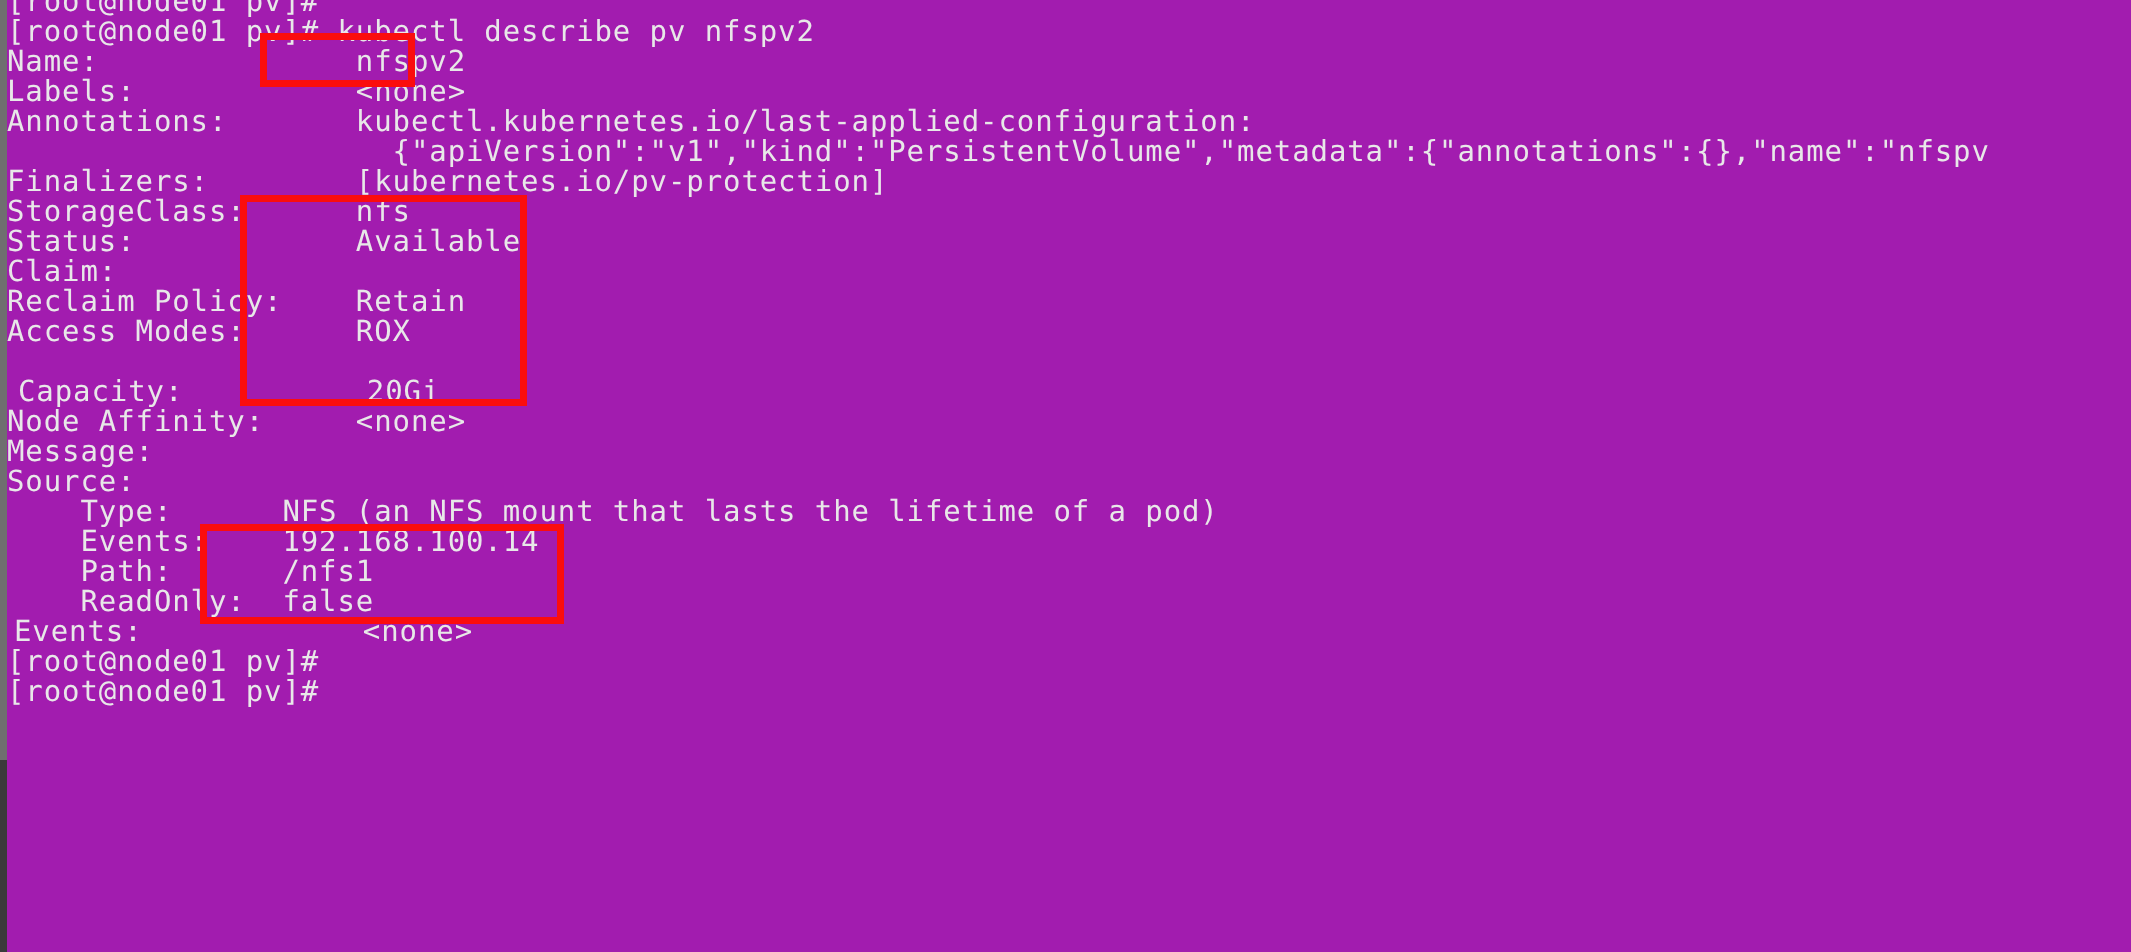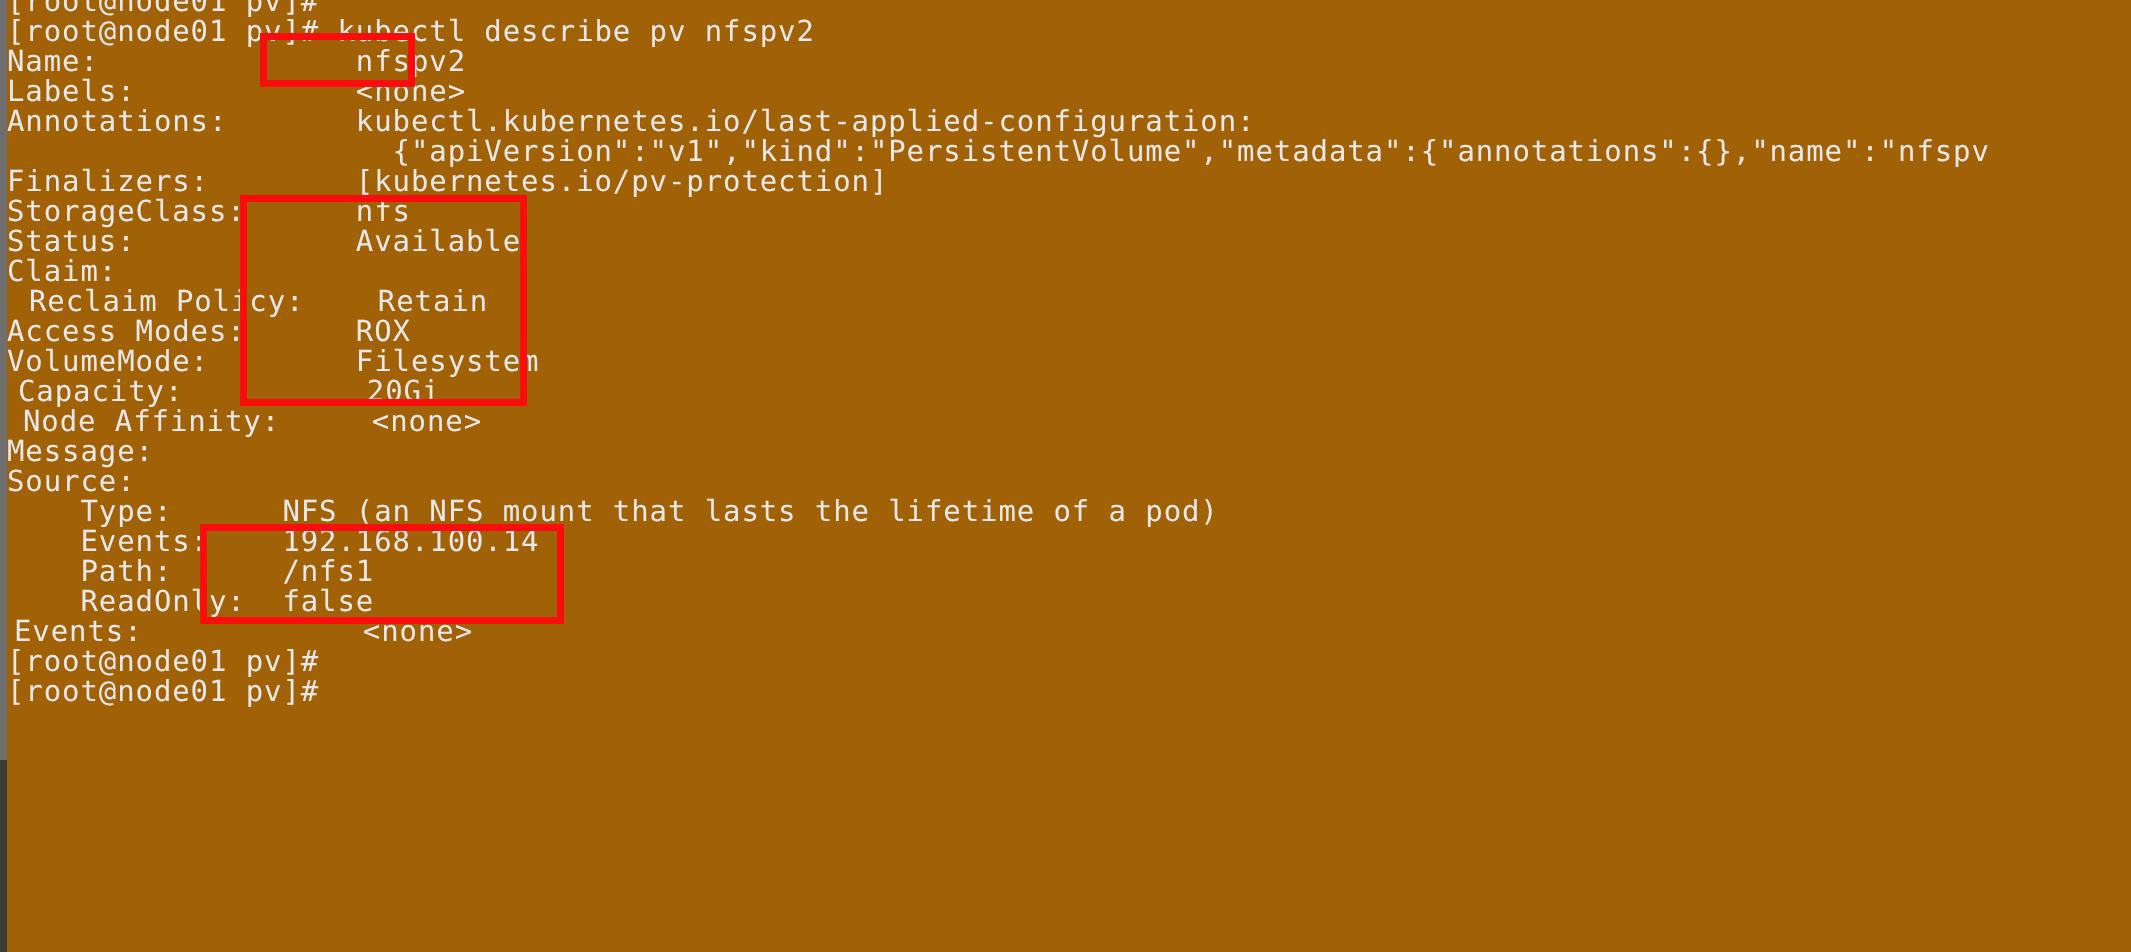--- a/index.html
+++ b/index.html
@@ -39,21 +39,21 @@
     height: 760px;
     background: #6f6f6f;
   }
 
   .screen {
     position: absolute;
     left: 7px;
     top: 0;
     right: 0;
     bottom: 0;
-    background: #a16207;
+    background: #a21caf;
   }
 
   .line {
     position: absolute;
     left: 0;
     white-space: pre;
     color: #e8e8e8;
     font-size: 29px;
     line-height: 30px;
     letter-spacing: 0.9px;
@@ -83,25 +83,24 @@
     <div class="line" style="top: -14px;">[root@node01 pv]#</div>
     <div class="line" style="top: 16px;">[root@node01 pv]# kubectl describe pv nfspv2</div>
     <div class="line" style="top: 46px;">Name:              nfspv2</div>
     <div class="line" style="top: 106px;">Annotations:       kubectl.kubernetes.io/last-applied-configuration:</div>
     <div class="line" style="top: 76px;">Labels:            &lt;none&gt;</div>
     <div class="line" style="top: 136px;">                     {"apiVersion":"v1","kind":"PersistentVolume","metadata":{"annotations":{},"name":"nfspv</div>
     <div class="line" style="top: 166px;">Finalizers:        [kubernetes.io/pv-protection]</div>
     <div class="line" style="top: 196px;">StorageClass:      nfs</div>
     <div class="line" style="top: 226px;">Status:            Available</div>
     <div class="line" style="top: 256px; text-align: center;">Claim:</div>
-    <div class="line" style="top: 286px; padding-left: 22px;">Reclaim Policy:    Retain</div>
+    <div class="line" style="top: 286px;">Reclaim Policy:    Retain</div>
     <div class="line" style="top: 316px;">Access Modes:      ROX</div>
-    <div class="line" style="top: 346px;">VolumeMode:        Filesystem</div>
     <div class="line" style="top: 376px; margin-left: 11px;">Capacity:          20Gi</div>
-    <div class="line" style="top: 406px; padding-left: 16px;">Node Affinity:     &lt;none&gt;</div>
+    <div class="line" style="top: 406px;">Node Affinity:     &lt;none&gt;</div>
     <div class="line" style="top: 436px;">Message:</div>
     <div class="line" style="top: 466px;">Source:</div>
     <div class="line" style="top: 496px;">    Type:      NFS (an NFS mount that lasts the lifetime of a pod)</div>
     <div class="line" style="top: 526px;">    Events:    192.168.100.14</div>
     <div class="line" style="top: 556px;">    Path:      /nfs1</div>
     <div class="line" style="top: 586px;">    ReadOnly:  false</div>
     <div class="line" style="top: 616px; padding-left: 7px;">Events:            &lt;none&gt;</div>
     <div class="line" style="top: 646px;">[root@node01 pv]#</div>
     <div class="line" style="top: 676px;">[root@node01 pv]#</div>
 

